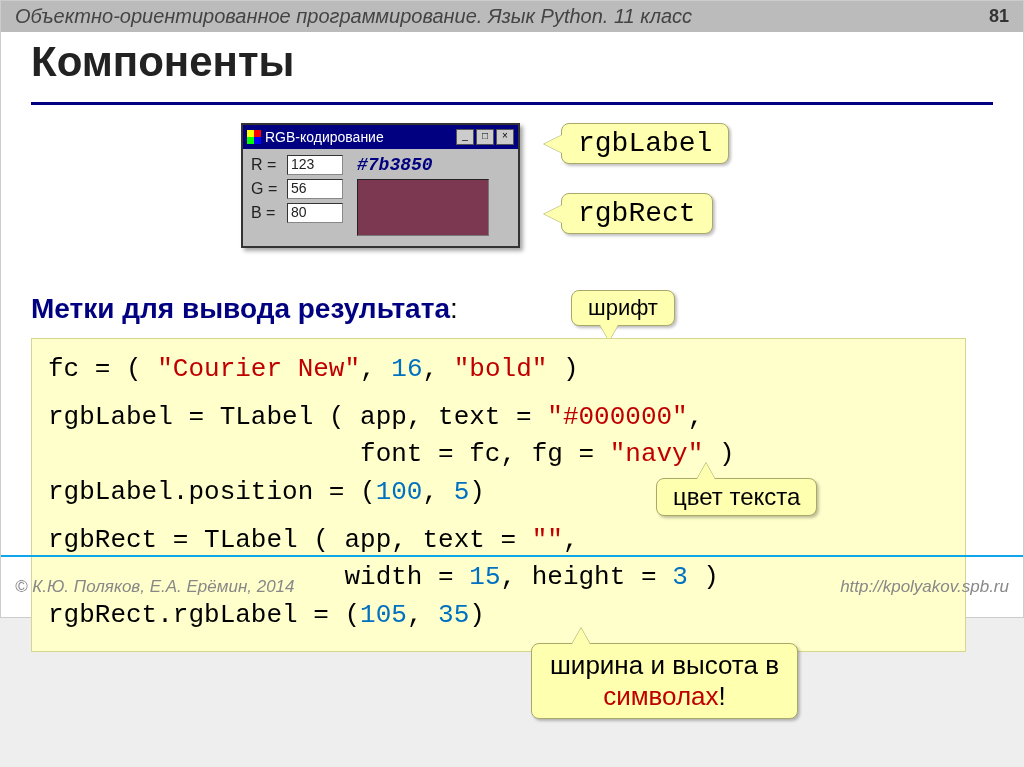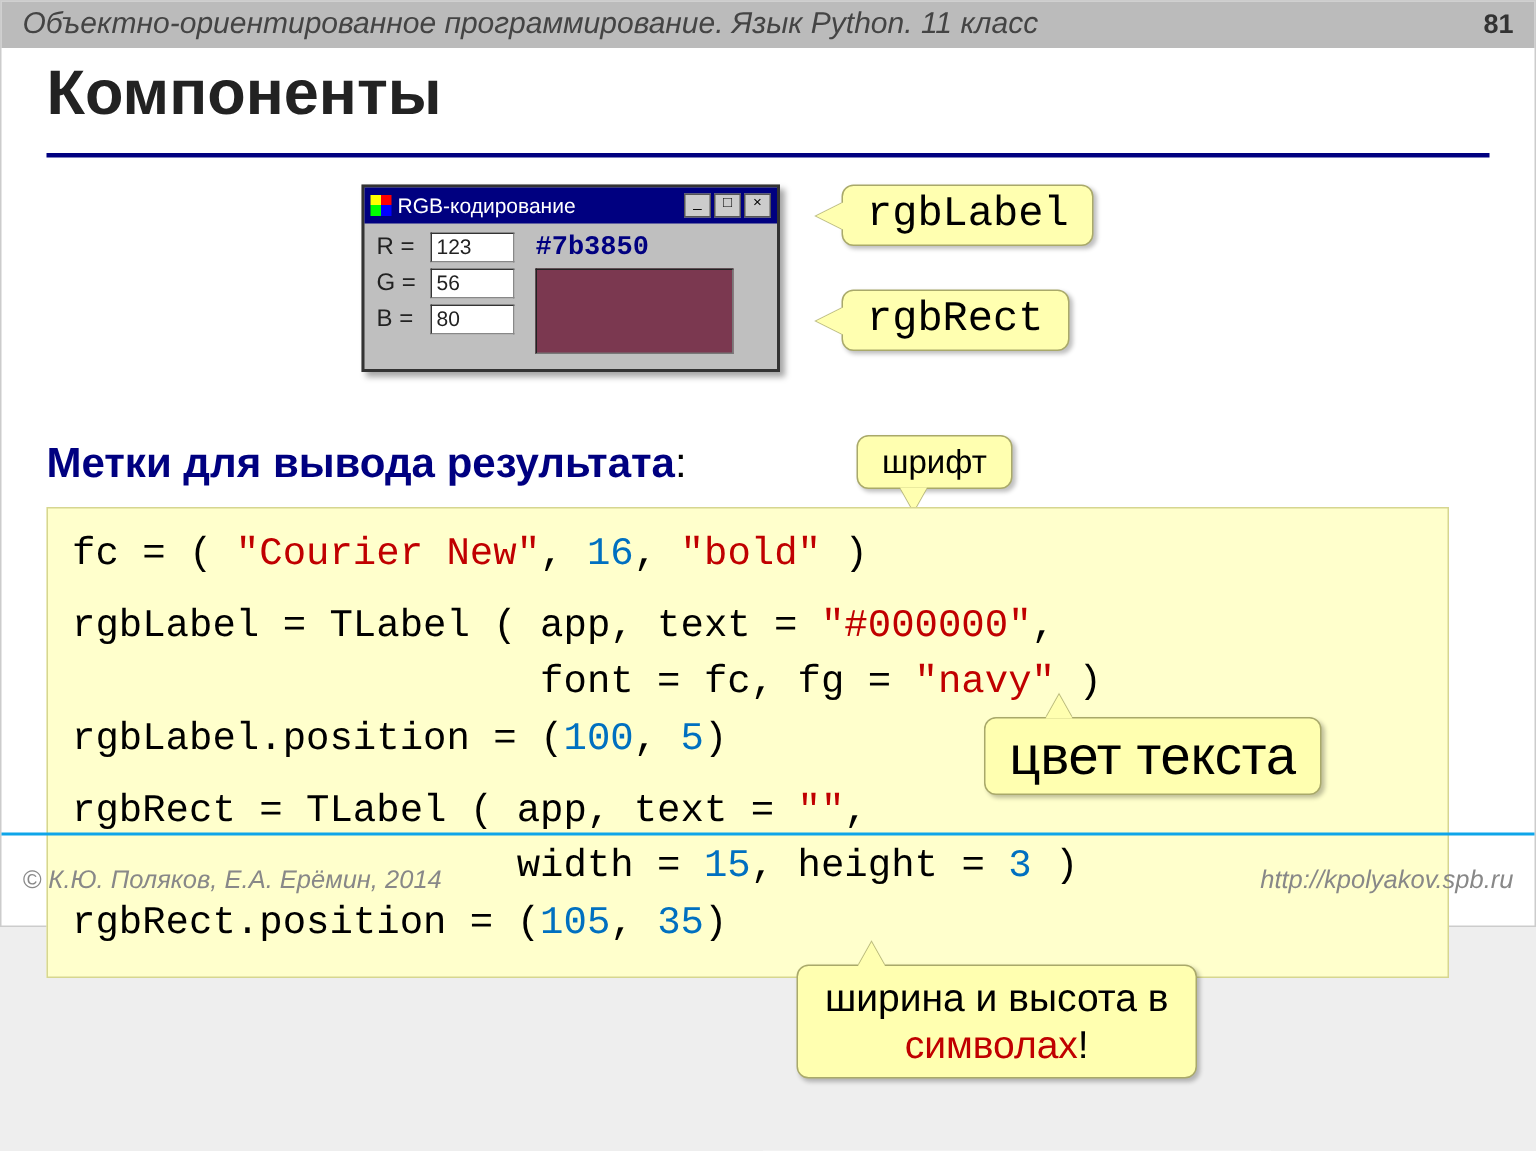--- a/index.html
+++ b/index.html
@@ -89,20 +89,21 @@
     font-size: 14px;
     padding: 0 3px;
   }
   .tk-right { margin-left: 14px; flex: 1; }
   .tk-hex {
     font-family: "Courier New", monospace;
     font-weight: bold;
     color: #000080;
     font-size: 18px;
     margin-bottom: 4px;
+    font-style: italic;
   }
   .tk-swatch {
     width: 130px; height: 55px;
     background: #7b3850;
     border: 1px inset #777;
   }
 
   
   .callout {
     position: absolute;
@@ -245,24 +246,24 @@
 
     <div class="code-block">
 <div><span>fc = ( </span><span class="tok-str">"Courier New"</span><span>, </span><span class="tok-num">16</span><span>, </span><span class="tok-str">"bold"</span><span> )</span></div>
 <div style="height:10px"></div>
 <div><span>rgbLabel = TLabel ( app, text = </span><span class="tok-str">"#000000"</span><span>,</span></div>
 <div><span style="white-space:pre">                    font = fc, fg = </span><span class="tok-str">"navy"</span><span> )</span></div>
 <div><span>rgbLabel.position = (</span><span class="tok-num">100</span><span>, </span><span class="tok-num">5</span><span>)</span></div>
 <div style="height:10px"></div>
 <div><span>rgbRect = TLabel ( app, text = </span><span class="tok-str">""</span><span>,</span></div>
 <div><span style="white-space:pre">                   width = </span><span class="tok-num">15</span><span>, height = </span><span class="tok-num">3</span><span> )</span></div>
-<div><span>rgbRect.position = (</span><span class="tok-num">105</span><span>, </span><span class="tok-num">35</span><span>)</span></div>
-    </div>
-
-    <div class="callout" style="left:625px; top:355px; font-size:36px;">
+<div><span>rgbRect.rgbLabel = (</span><span class="tok-num">105</span><span>, </span><span class="tok-num">35</span><span>)</span></div>
+    </div>
+
+    <div class="callout" style="left:625px; top:355px; font-size:24px;">
       <div class="callout-tail" style="left:40px; top:-16px; border-left:9px solid transparent; border-right:9px solid transparent; border-bottom:16px solid #ffffb0; filter:drop-shadow(0 -1px 0 #a9a96a);"></div>
       <span>цвет текста</span>
     </div>
 
     <div class="callout" style="left:500px; top:520px; font-size:26px; text-align:center; padding:6px 18px;">
       <div class="callout-tail" style="left:40px; top:-16px; border-left:9px solid transparent; border-right:9px solid transparent; border-bottom:16px solid #ffffb0; filter:drop-shadow(0 -1px 0 #a9a96a);"></div>
       <div>ширина и высота в</div>
       <div>
         <span class="tok-emph">символах</span><span>!</span>
       </div>

